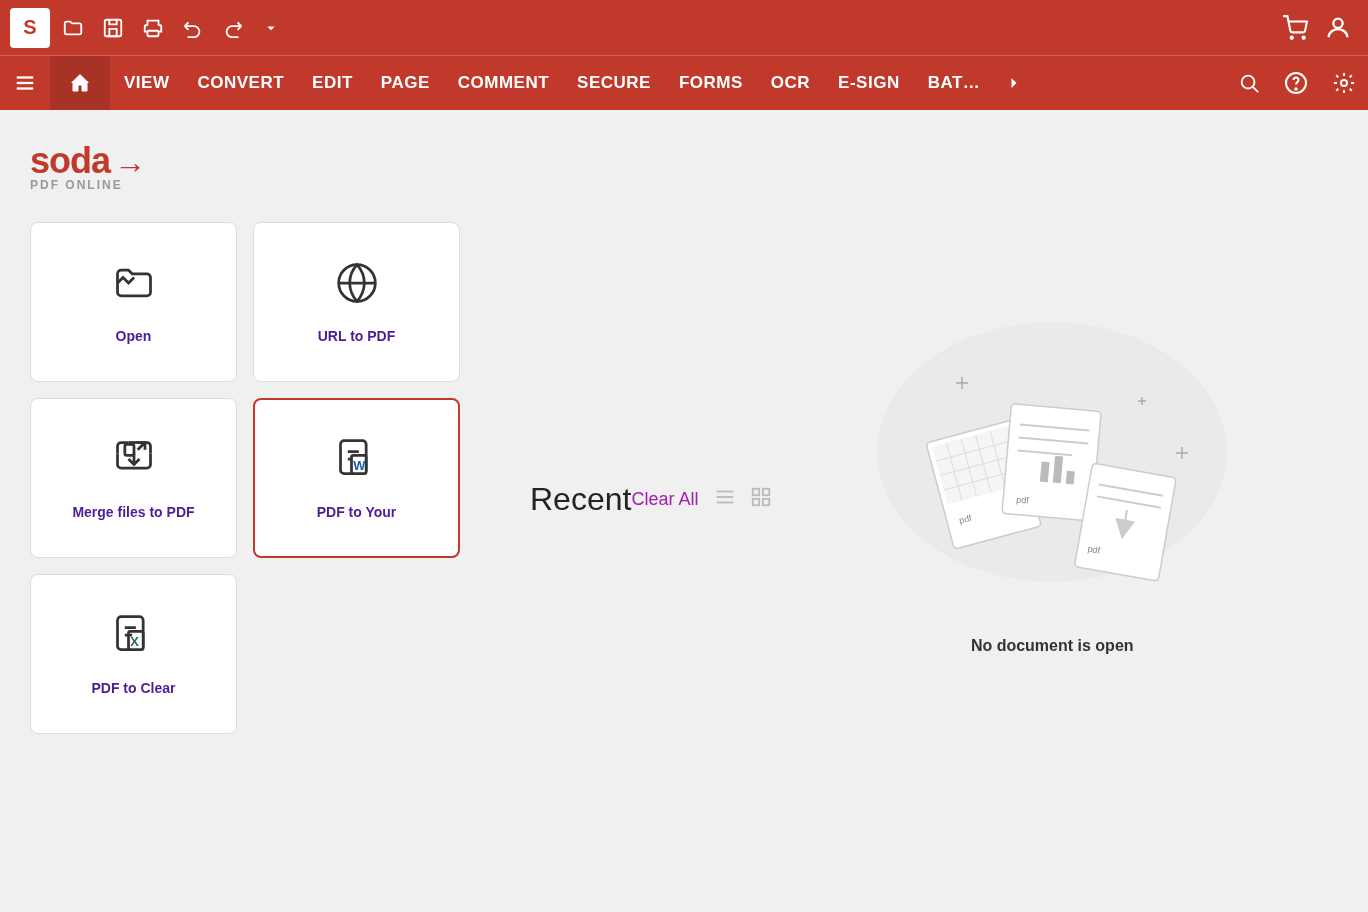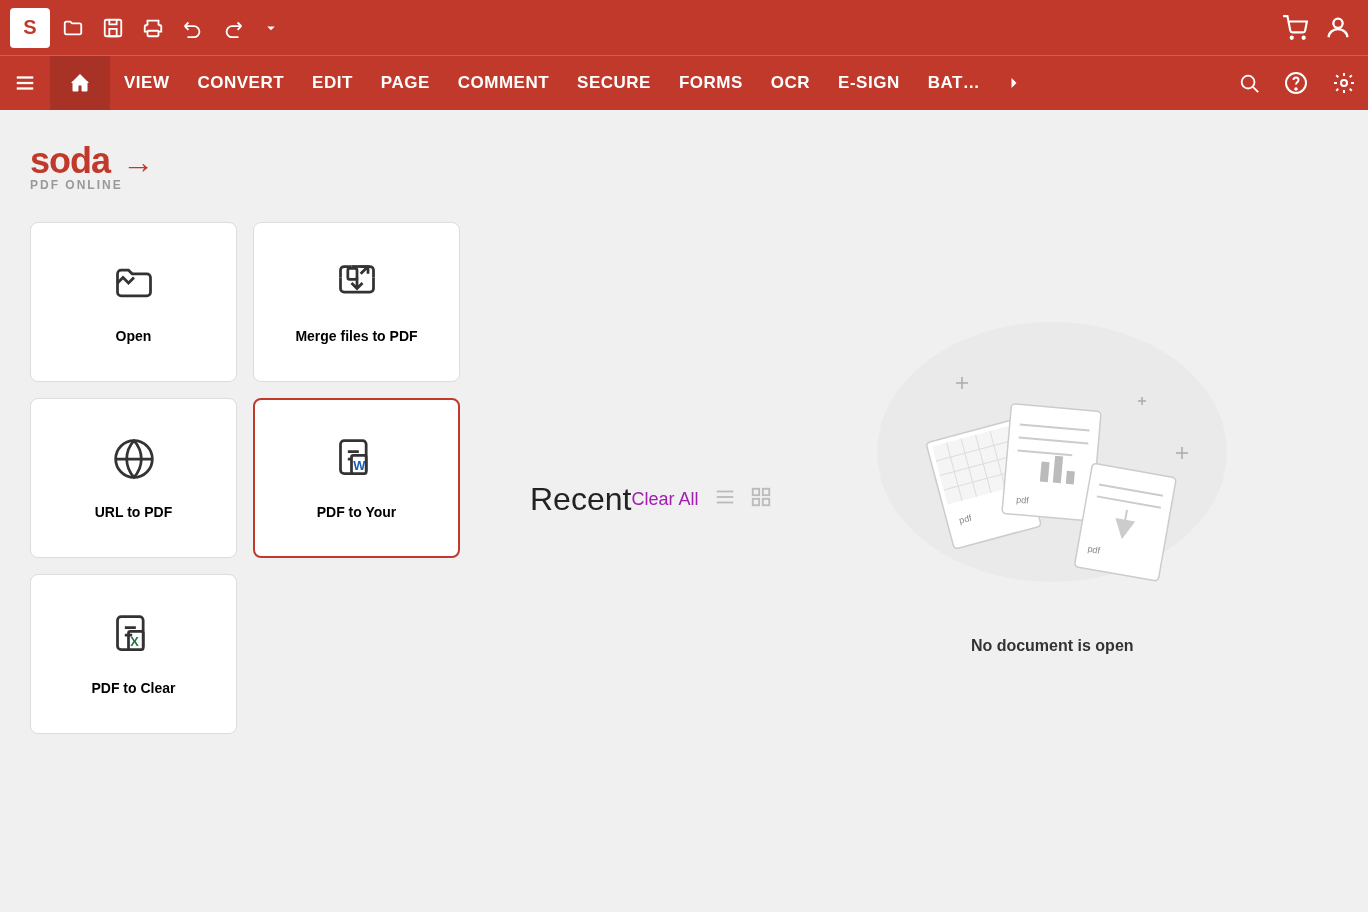--- a/index.html
+++ b/index.html
@@ -143,21 +143,21 @@
       border: 2px solid #c0392b;
     }
     .action-card .card-icon {
       font-size: 36px;
       margin-bottom: 14px;
       color: #333;
     }
     .action-card .card-label {
       font-size: 14px;
       font-weight: 600;
-      color: #000000;
+      color: #4c1d95;
       text-align: left;
     }
 
     
     .right-panel {
       flex: 1;
       padding: 30px 40px;
       display: flex;
       flex-direction: row;
     }
@@ -332,66 +332,66 @@
       </svg>
     </button>
   </div>
 </div>
 
 <div class="main-content">
 
   <div class="left-panel">
 
     <div class="soda-logo">
-      <div style="display:flex; align-items:baseline; gap:12px;">
+      <div style="display:flex; align-items:baseline; gap:4px;">
         <span style="font-size:36px; font-weight:800; color:#c0392b; letter-spacing:-1px;">soda</span>
         <span style="font-size:32px; color:#c0392b; font-weight:300;">→</span>
       </div>
       <div style="font-size:12px; color:#999; letter-spacing:2px; font-weight:600; margin-top:-4px;">PDF ONLINE</div>
     </div>
 
     <div class="action-grid">
 
       <div class="action-card">
         <div class="card-icon">
           <svg width="44" height="44" viewBox="0 0 24 24" fill="none" stroke="#333" stroke-width="1.5">
             <path d="M3 7a2 2 0 012-2h4l2 2h8a2 2 0 012 2v8a2 2 0 01-2 2H5a2 2 0 01-2-2V7z"></path>
             <path d="M3 12l3-3 3 3 3-3"></path>
           </svg>
         </div>
         <div class="card-label">Open</div>
       </div>
 
+
+      <div class="action-card">
+        <div class="card-icon">
+          <svg width="44" height="44" viewBox="0 0 24 24" fill="none" stroke="#333" stroke-width="1.5">
+            <circle cx="12" cy="12" r="10"></circle>
+            <line x1="2" y1="12" x2="22" y2="12"></line>
+            <path d="M12 2a15.3 15.3 0 014 10 15.3 15.3 0 01-4 10 15.3 15.3 0 01-4-10 15.3 15.3 0 014-10z"></path>
+          </svg>
+        </div>
+        <div class="card-label">URL to PDF</div>
+      </div>
 
       <div class="action-card">
         <div class="card-icon">
           <svg width="44" height="44" viewBox="0 0 24 24" fill="none" stroke="#333" stroke-width="1.5">
             <path d="M9 3H5a2 2 0 00-2 2v4"></path>
             <path d="M9 3h6"></path>
             <path d="M15 3h4a2 2 0 012 2v4"></path>
             <path d="M3 9v6a2 2 0 002 2h14a2 2 0 002-2V9"></path>
             <path d="M12 9v6M9 12l3 3 3-3"></path>
             <rect x="7" y="4" width="5" height="6" rx="1"></rect>
             <path d="M14 7l4-4M14 3h4v4"></path>
           </svg>
         </div>
         <div class="card-label">Merge files to PDF</div>
       </div>
 
-      <div class="action-card">
-        <div class="card-icon">
-          <svg width="44" height="44" viewBox="0 0 24 24" fill="none" stroke="#333" stroke-width="1.5">
-            <circle cx="12" cy="12" r="10"></circle>
-            <line x1="2" y1="12" x2="22" y2="12"></line>
-            <path d="M12 2a15.3 15.3 0 014 10 15.3 15.3 0 01-4 10 15.3 15.3 0 01-4-10 15.3 15.3 0 014-10z"></path>
-          </svg>
-        </div>
-        <div class="card-label">URL to PDF</div>
-      </div>
-
       <div class="action-card selected">
         <div class="card-icon">
           <svg width="44" height="44" viewBox="0 0 24 24" fill="none" stroke="#333" stroke-width="1.5">
             <rect x="3" y="2" width="14" height="18" rx="2"></rect>
             <path d="M7 8h6M7 12h4"></path>
             <rect x="9" y="10" width="8" height="10" rx="1" fill="white" stroke="#333"></rect>
             <text x="10" y="18" font-size="7" fill="#1b5eb4" font-weight="bold" stroke="none">W</text>
           </svg>
         </div>
         <div class="card-label">PDF to Your</div>

